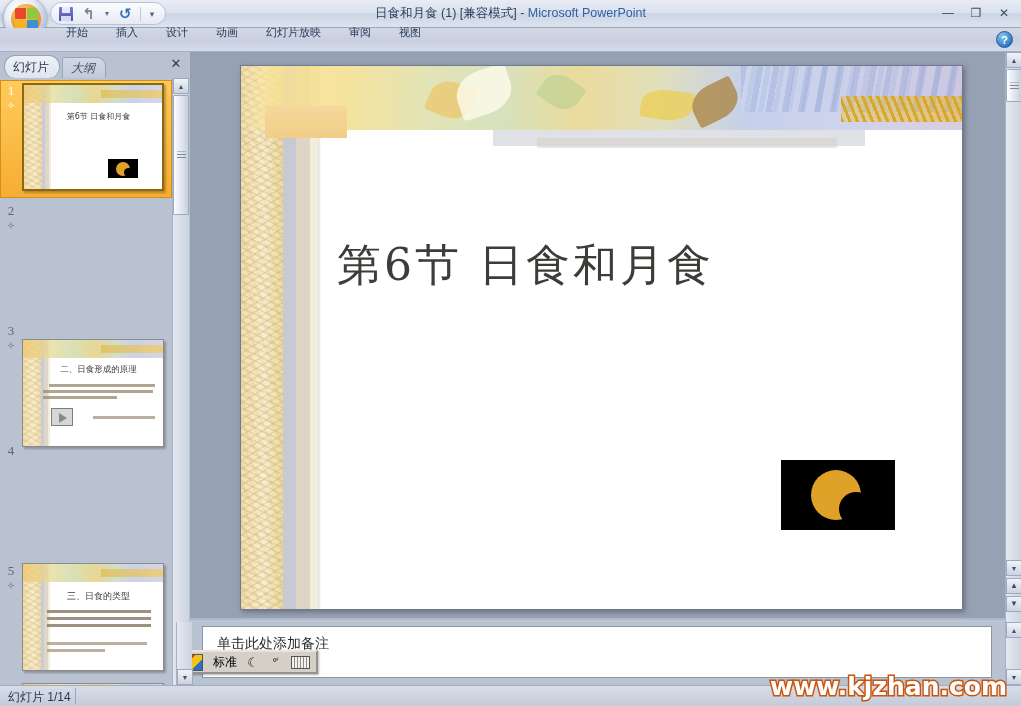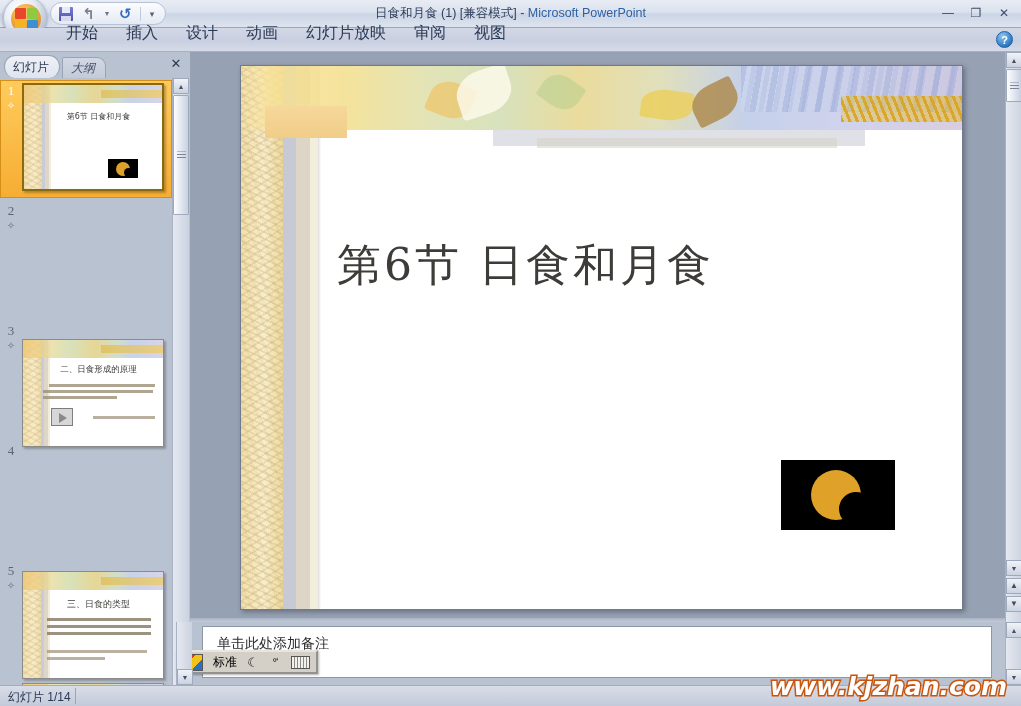--- a/index.html
+++ b/index.html
@@ -65,21 +65,21 @@
   }
 
   
   .ribbon{
     position:absolute; left:0; top:28px; width:1021px; height:24px;
     background:linear-gradient(to bottom,#d3d8e6 0%,#c8cfe0 55%,#d6dbe8 100%);
     border-bottom:1px solid #a6b0c4;
   }
   .tabs{position:absolute; left:52px; top:0; display:flex; height:24px; align-items:center;}
   .tab{
-    padding:0 14px; height:39px; line-height:23px; font-size:16px; color:#2b3a55;
+    padding:0 14px; height:39px; line-height:23px; font-size:11px; color:#2b3a55;
     border-radius:3px 3px 0 0;
   }
   .help-ic{
     position:absolute; right:8px; top:3px; width:17px; height:17px; border-radius:50%;
     background:radial-gradient(circle at 35% 28%,#8cc6ef,#2f79c4 70%,#1c5a9e);
     color:#fff; font-size:11px; font-weight:bold; text-align:center; line-height:17px;
     border:1px solid #205f9f;
   }
 
   
@@ -330,21 +330,21 @@
     z-index:50;
   }
   .wm-cn{
     font-family:"DejaVu Sans",sans-serif; font-size:25px; font-weight:bold;
     color:#4fa718; -webkit-text-stroke:3px #f5f51f; paint-order:stroke fill;
     letter-spacing:0px; line-height:1.05;
   }
   .wm-url{
     font-family:"DejaVu Sans",sans-serif; font-size:25px; font-weight:bold;
     color:#ffffff; -webkit-text-stroke:3px #c9550c; paint-order:stroke fill;
-    line-height:1.05; margin-top:-2px;font-style:italic;
+    line-height:1.05; margin-top:-2px;
   }
 </style>
 </head>
 <body>
 
 <div class="titlebar">
   <div class="wtitle">
     <span>日食和月食</span><span> (1) [兼容模式] - </span><span class="blue">Microsoft PowerPoint</span>
   </div>
 
@@ -459,21 +459,21 @@
         <span>4</span>
         <span class="star-ic"></span>
       </div>
     </div>
 
     <div class="thumb-row" style="top:482px; height:118px;">
       <div class="thumb-num">
         <span>5</span>
         <span class="star-ic">✧</span>
       </div>
-      <div class="thumb" style="height:108px;margin-top:11px;">
+      <div class="thumb" style="height:108px;margin-top:3px;">
         <div class="sl-leftstrip"></div>
         <div class="sl-band1" style="left:13%"></div>
         <div class="sl-band2" style="left:15.3%"></div>
         <div class="sl-band3" style="left:17.9%"></div>
         <div class="sl-banner"></div>
         <div class="sl-title" style="top:26px;font-size:9px;">三、日食的类型</div>
         <div style="position:absolute;left:24px;top:46px;right:12px;height:3px;background:#8b7f6a;opacity:.85;"></div>
         <div style="position:absolute;left:24px;top:53px;right:12px;height:3px;background:#8b7f6a;opacity:.85;"></div>
         <div style="position:absolute;left:24px;top:60px;right:12px;height:3px;background:#8b7f6a;opacity:.85;"></div>
         <div style="position:absolute;left:24px;top:78px;right:16px;height:3px;background:#9c9079;opacity:.7;"></div>

